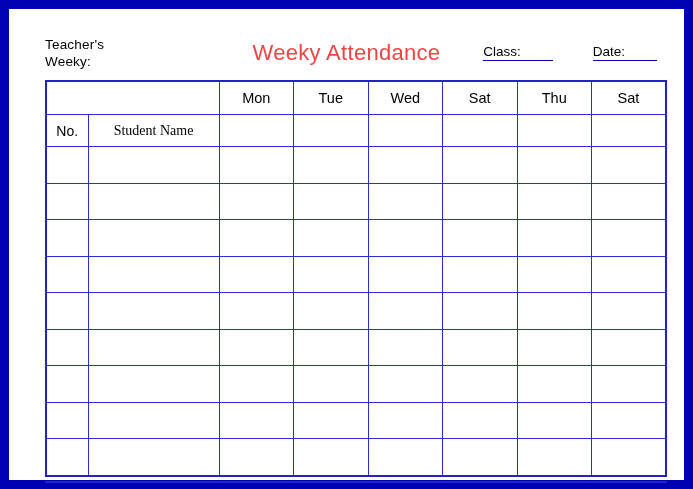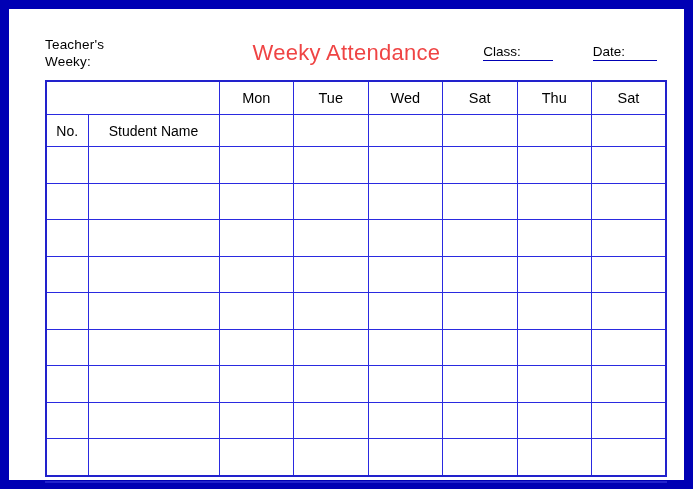--- a/index.html
+++ b/index.html
@@ -116,20 +116,21 @@
     height: 31px;
     margin-left: 12px;
   }
   td.cell-no,
   td.cell-name {
     font-size: 14.5px;
   }
   td.cell-name {
     text-align: left;
     padding-left: 8px;
+    font-family: Liberation Serif, serif;
   }
   tr.blank td { height: 35.5px; }
 
   .bottom-rule {
     position: absolute;
     left: 27px;
     top: 463px;
     width: 622px;
     height: 2px;
     background: #2222cc;

